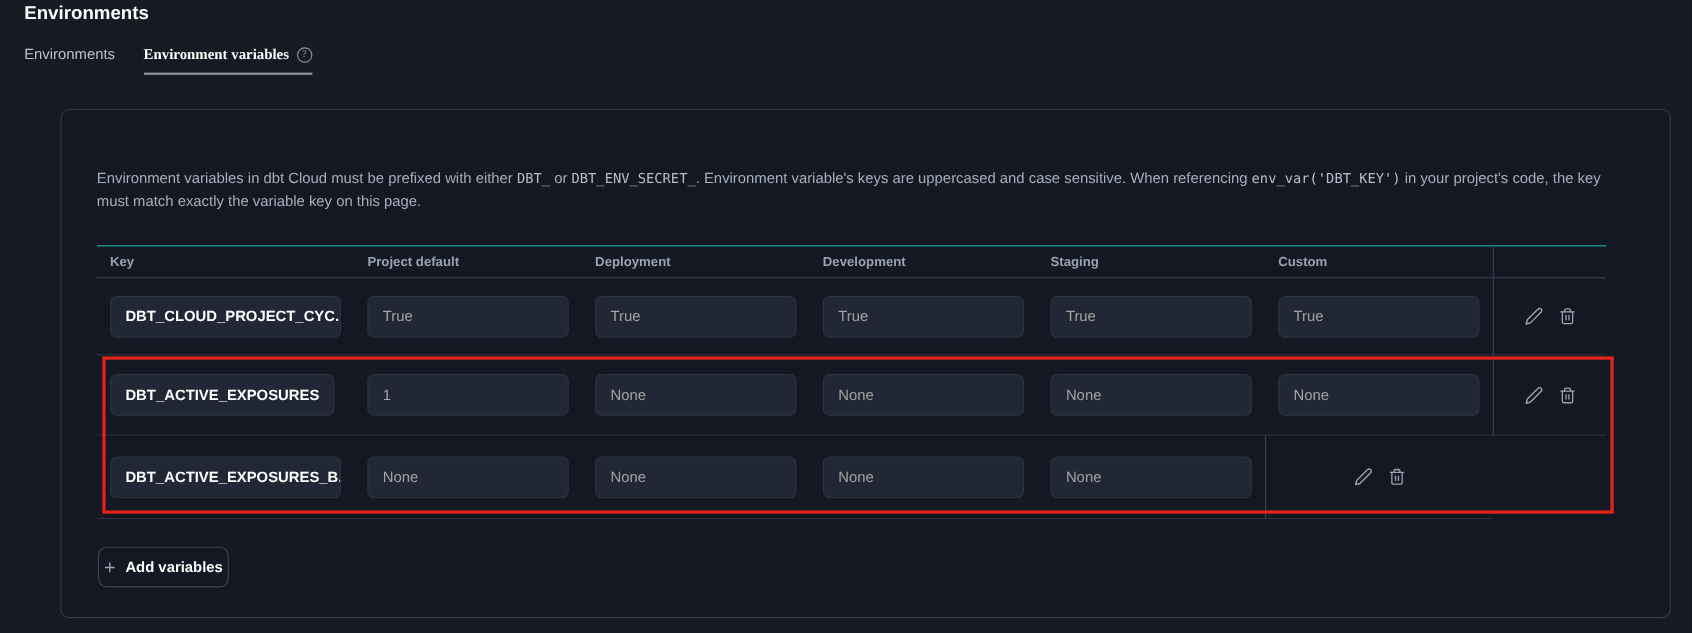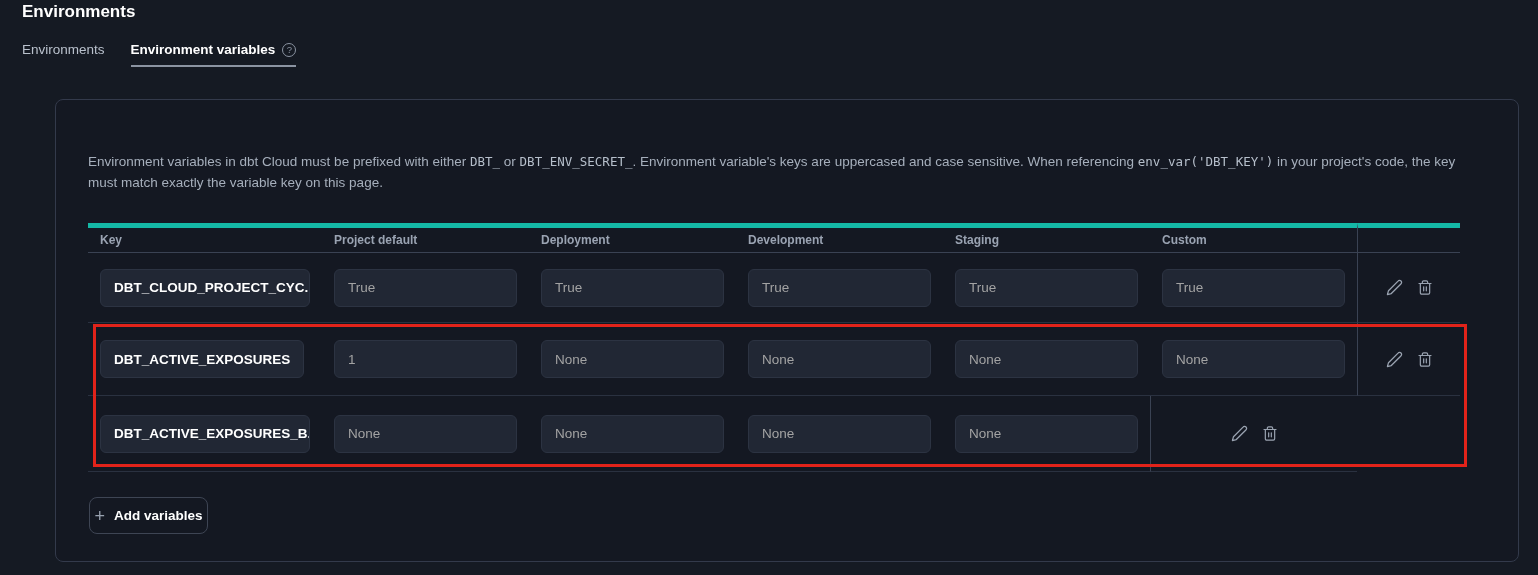--- a/index.html
+++ b/index.html
@@ -19,20 +19,21 @@
     position:absolute; left:22px; top:42px;
     display:flex; gap:26px; align-items:flex-start;
   }
   .tab {
     font-size:13.5px; color:#b9c1cc; padding-bottom:8px; cursor:pointer;
     display:flex; align-items:center; gap:7px;
   }
   .tab.active {
     color:#ffffff; font-weight:bold;
     border-bottom:2px solid #8b94a2;
+    font-family:Liberation Serif, serif;
   }
   .help-circle {
     width:14px; height:14px; border:1px solid #8b94a2; border-radius:50%;
     color:#8b94a2; font-size:9.5px; font-weight:normal;
     display:inline-flex; align-items:center; justify-content:center;
   }
   .card {
     position:absolute; left:55px; top:99px; width:1464px; height:463px;
     background:#141822; border:1px solid #333a4b; border-radius:8px;
   }
@@ -45,21 +46,21 @@
     font-size:12.5px; color:#b6bfcb;
   }
   .env-table {
     position:absolute; left:32px; top:123px; width:1372px;
     display:grid;
     grid-template-columns:234px 207px 207px 207px 207px 207px 103px;
     grid-template-rows:30px 70px 73px 76px;
   }
   .th {
     display:flex; align-items:center; padding:0 12px;
-    border-top:5px solid #14b8a6; border-bottom:1px solid #3a4253;
+    border-top:1px solid #14b8a6; border-bottom:1px solid #3a4253;
     font-size:12px; font-weight:bold; color:#9aa3b2;
   }
   .td {
     display:flex; align-items:center; padding:0 12px;
     border-bottom:1px solid #2a3140;
   }
   .action-col { border-left:1px solid #3a4253; }
   .td.action-col { justify-content:center; gap:14px; }
   .vbox {
     height:38px; width:100%;

